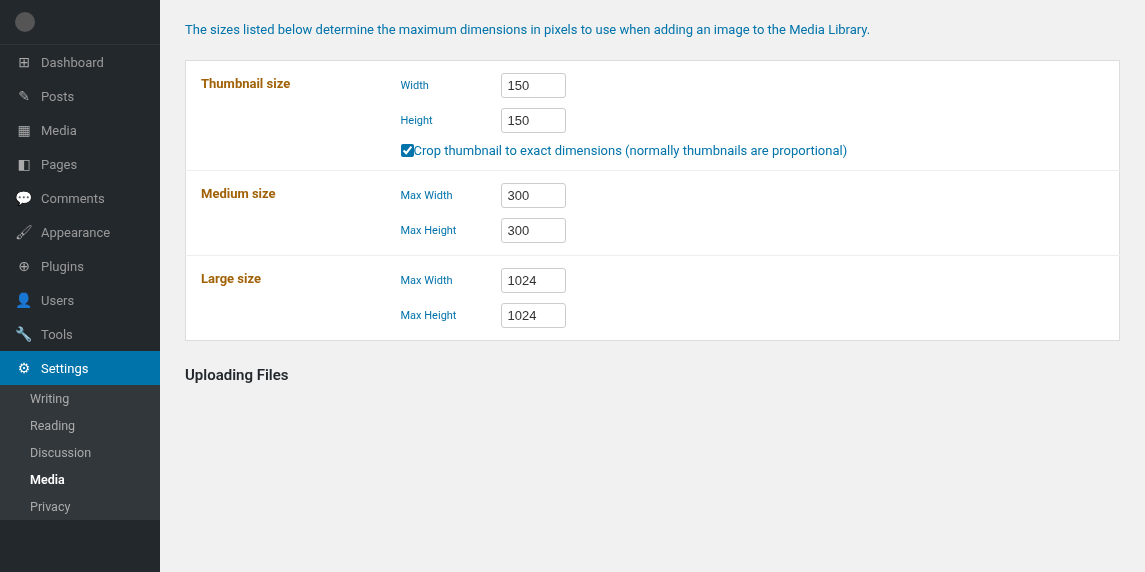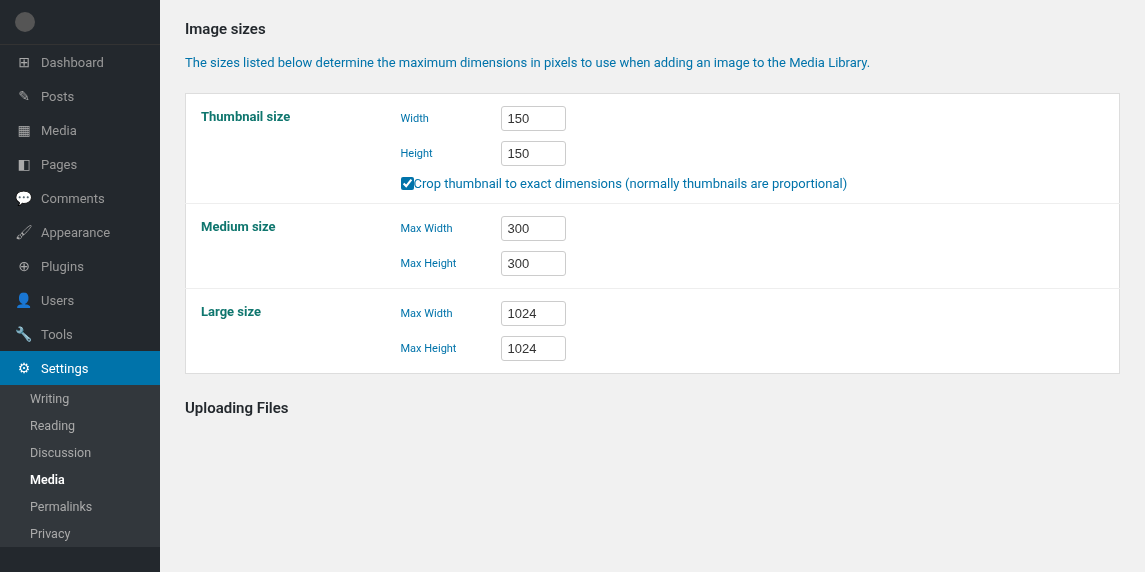--- a/index.html
+++ b/index.html
@@ -84,21 +84,21 @@
       border-collapse: collapse;
       background: #fff;
       border: 1px solid #ddd;
       margin-bottom: 25px;
     }
     .settings-table tr { border-bottom: 1px solid #eee; }
     .settings-table tr:last-child { border-bottom: none; }
     .settings-table td { padding: 12px 15px; vertical-align: top; }
     .settings-table td:first-child {
       font-weight: 700;
-      color: #0f766e;
+      color: #a16207;
       width: 200px;
       padding-top: 15px;
       margin-top: 16px;
     }
     .field-row {
       display: flex;
       align-items: center;
       gap: 10px;
       margin-bottom: 10px;
     }
@@ -185,29 +185,27 @@
   <a class="nav-item active">
     <span class="nav-icon">⚙</span>
     <span>Settings</span>
   </a>
 
   <div class="submenu">
     <div class="submenu-item">Writing</div>
     <div class="submenu-item">Reading</div>
     <div class="submenu-item">Discussion</div>
     <div class="submenu-item active">Media</div>
-    <div class="submenu-item">Permalinks</div>
     <div class="submenu-item">Privacy</div>
   </div>
 </nav>
 
 <main id="main">
 
   <div>
-    <h2 class="section-title">Image sizes</h2>
     <p class="info-text">The sizes listed below determine the maximum dimensions in pixels to use when adding an image to the Media Library.</p>
 
     <table class="settings-table">
 
       <tbody>
           <tr>
         <td>Thumbnail size</td>
         <td>
           <div class="field-row">
             <span class="field-label">Width</span>

